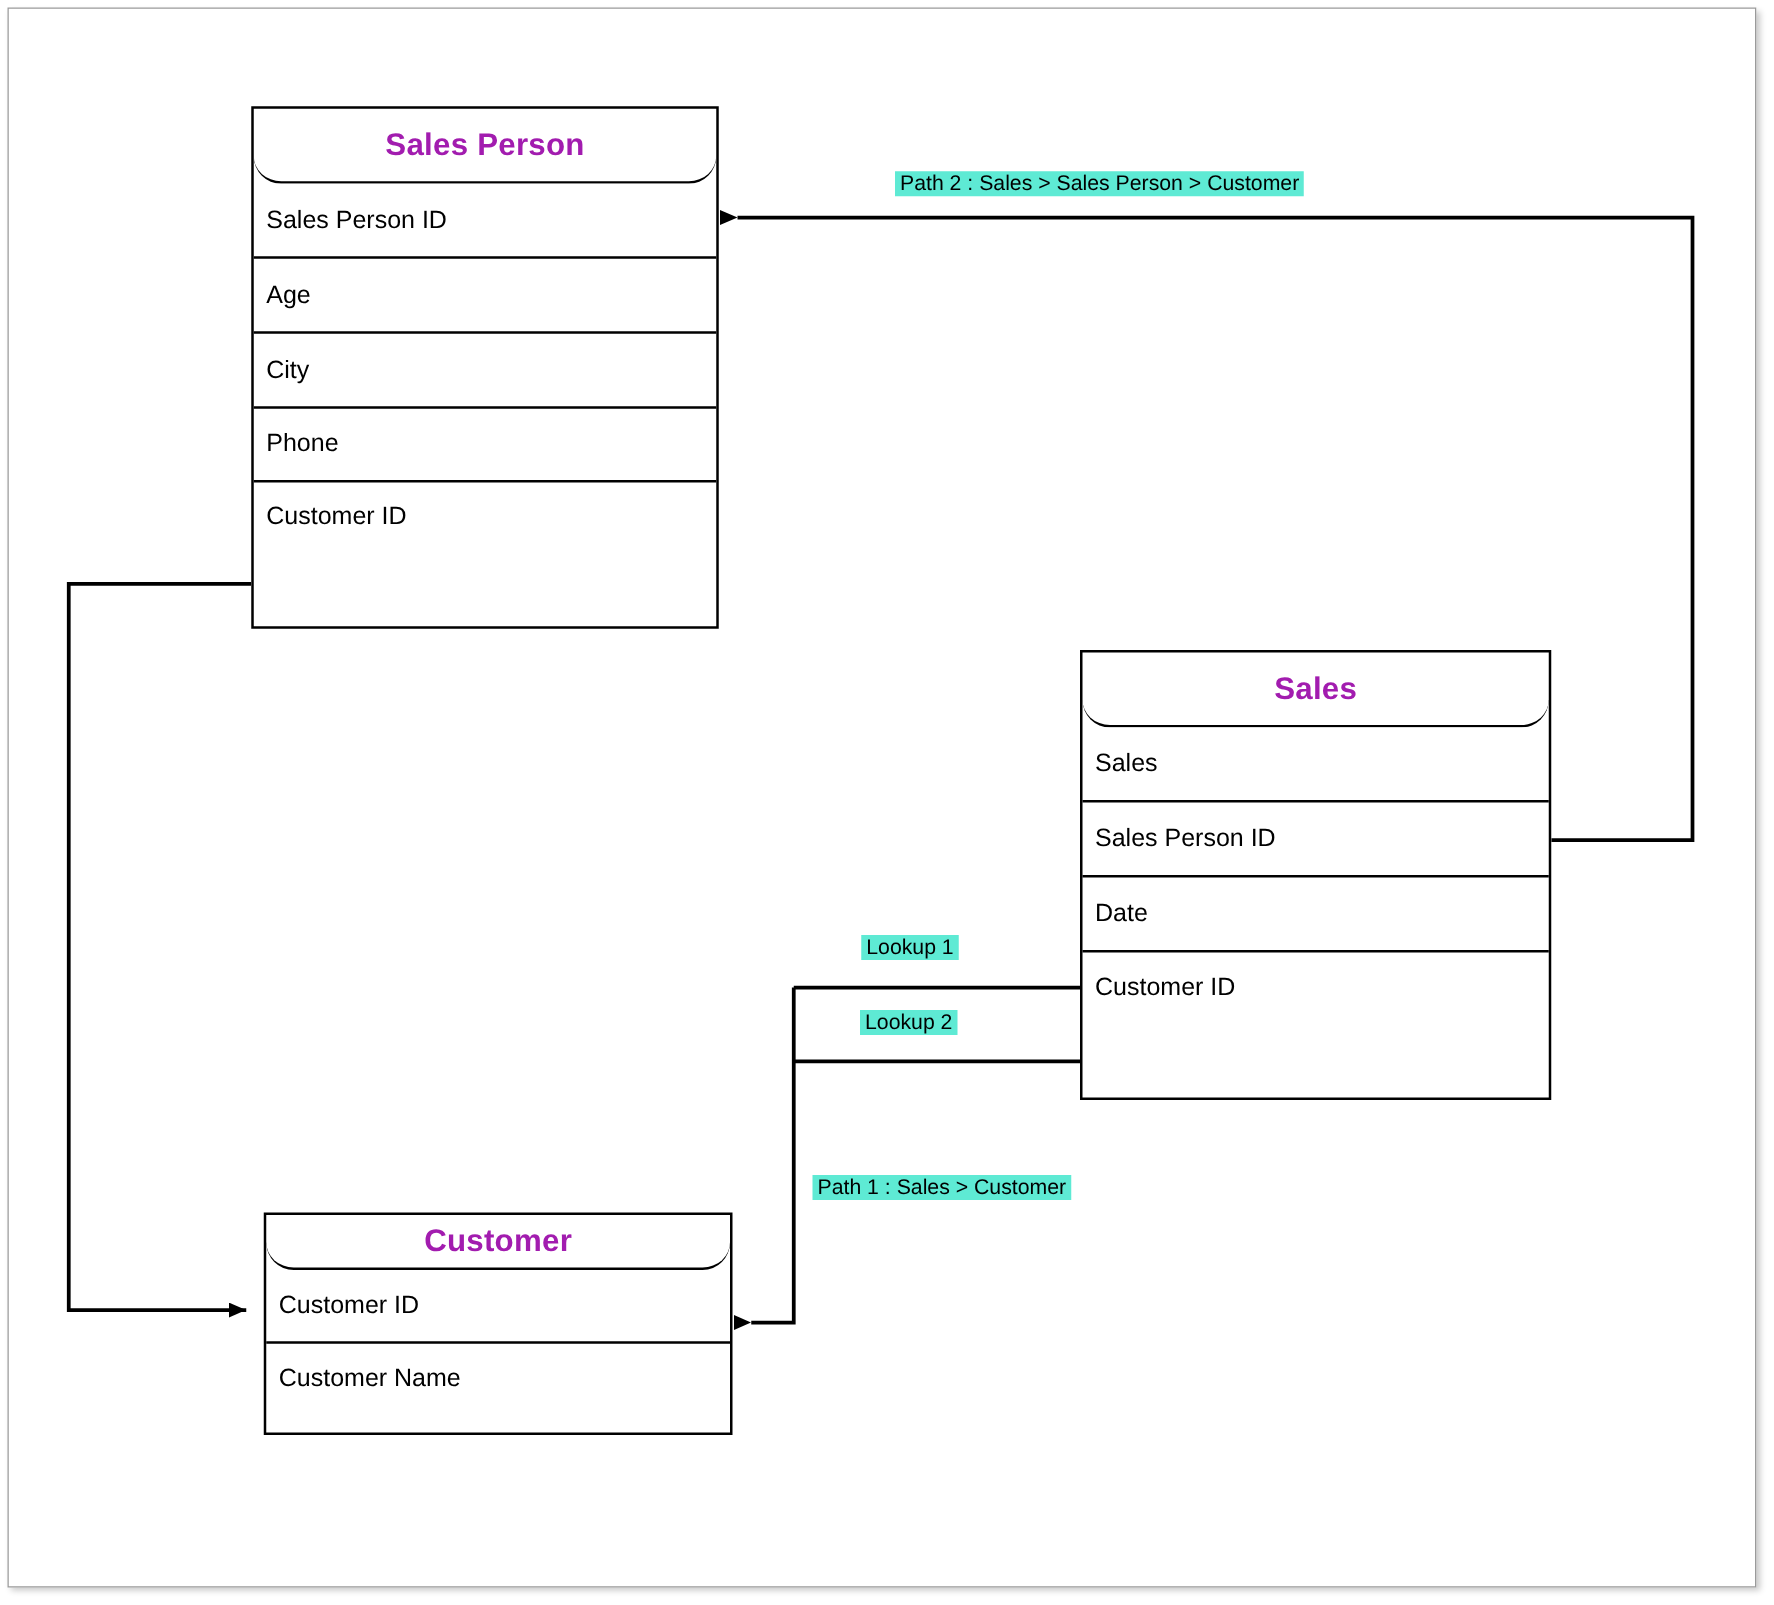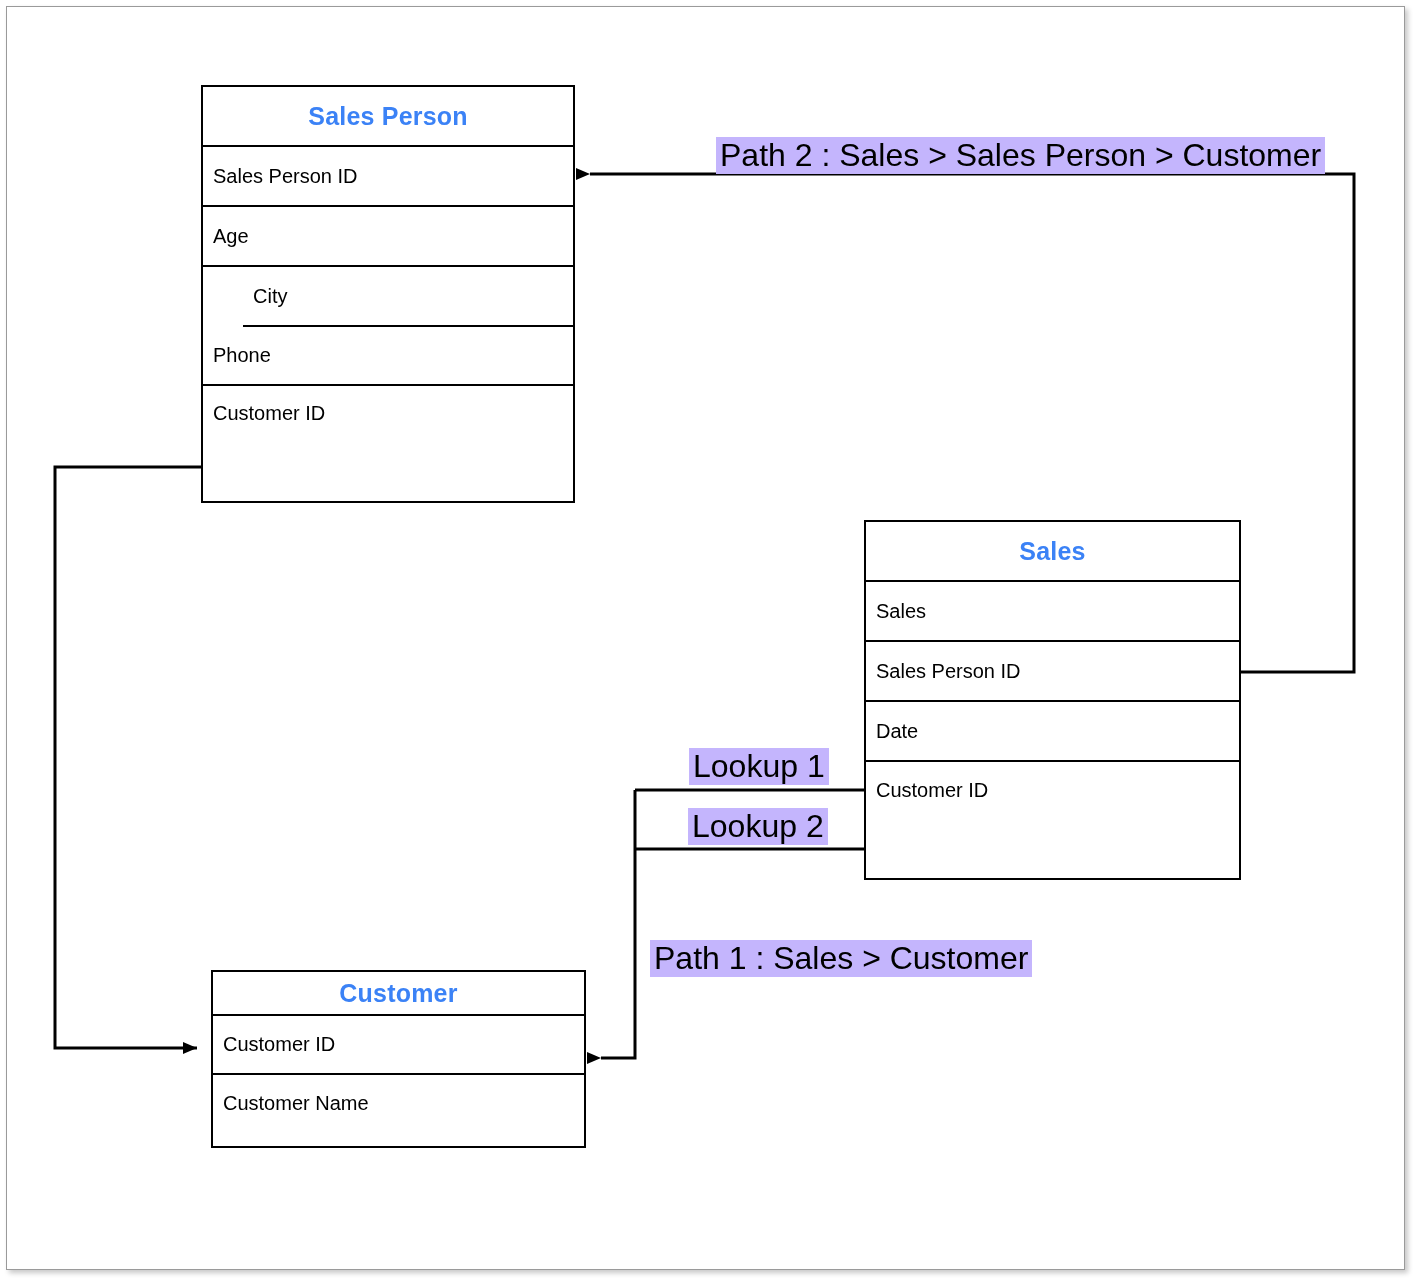--- a/index.html
+++ b/index.html
@@ -30,27 +30,28 @@
     position: absolute;
     border: 2px solid #000000;
     background: #ffffff;
     box-sizing: border-box;
     z-index: 5;
   }
   .entity-title {
     text-align: center;
     font-weight: bold;
     font-size: 25px;
-    color: #3b82f6;
+    color: #a21caf;
     border-bottom: 2px solid #000000;
     box-sizing: border-box;
     display: flex;
     align-items: center;
     justify-content: center;
     letter-spacing: 0.2px;
+    border-radius: 22px;
   }
   .entity-field {
     font-size: 20px;
     color: #000000;
     border-bottom: 2px solid #000000;
     box-sizing: border-box;
     display: flex;
     align-items: center;
     padding-left: 10px;
     white-space: nowrap;
@@ -62,25 +63,25 @@
     position: absolute;
     left: 0;
     top: 0;
     width: 1419px;
     height: 1284px;
     z-index: 2;
     overflow: visible;
   }
   .edge-label {
     position: absolute;
-    font-size: 32px;
+    font-size: 17px;
     color: #000000;
     white-space: nowrap;
     z-index: 6;
-    background: #c4b5fd;
+    background: #5eead4;
     padding: 0 4px;
   }
 </style>
 </head>
 <body>
 
 <div id="canvas">
 
   <div class="page-frame"></div>
 
@@ -102,21 +103,21 @@
 
     <path d="M 864,849 L 635,849" fill="none" stroke="#000000" stroke-width="3"></path>
 
     <path d="M 635,790 L 635,1058 L 601,1058" fill="none" stroke="#000000" stroke-width="3" marker-end="url(#arrowLeft)"></path>
   </svg>
 
   <div class="entity" id="e-sales-person" style="left:201px; top:85px; width:374px; height:418px;">
     <div class="entity-title" style="height:60px;">Sales Person</div>
     <div class="entity-field" style="height:60px;">Sales Person ID</div>
     <div class="entity-field" style="height:60px;">Age</div>
-    <div class="entity-field" style="height:60px;margin-left:40px;">City</div>
+    <div class="entity-field" style="height:60px;">City</div>
     <div class="entity-field" style="height:59px;">Phone</div>
     <div class="entity-field last" style="height:55px;">Customer ID</div>
   </div>
 
   <div class="entity" id="e-sales" style="left:864px; top:520px; width:377px; height:360px;">
     <div class="entity-title" style="height:60px;">Sales</div>
     <div class="entity-field" style="height:60px;">Sales</div>
     <div class="entity-field" style="height:60px;">Sales Person ID</div>
     <div class="entity-field" style="height:60px;">Date</div>
     <div class="entity-field last" style="height:57px;">Customer ID</div>

